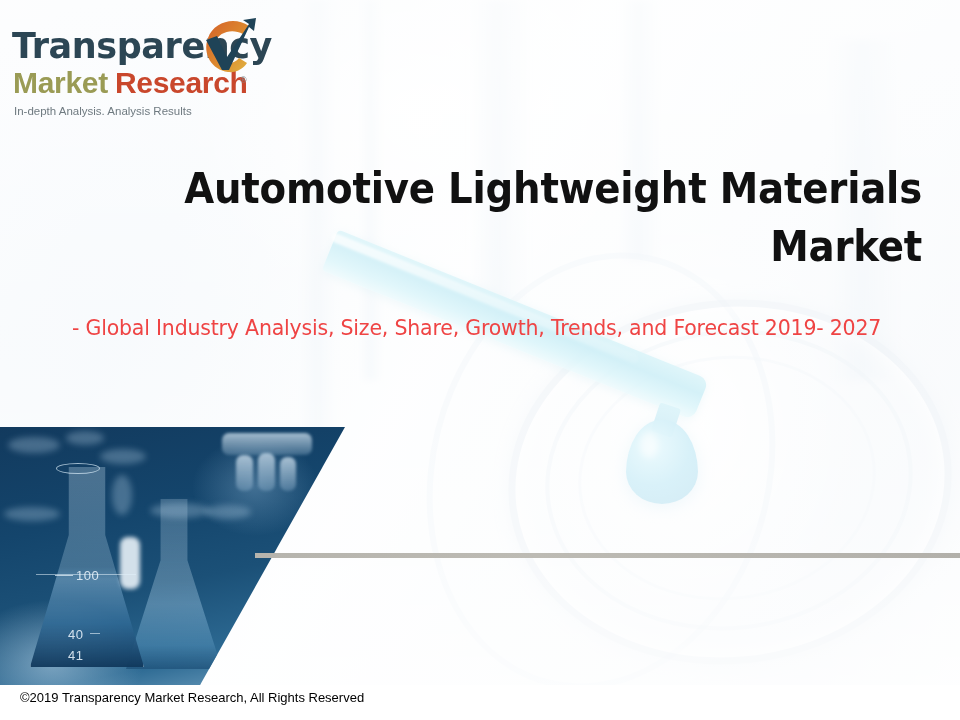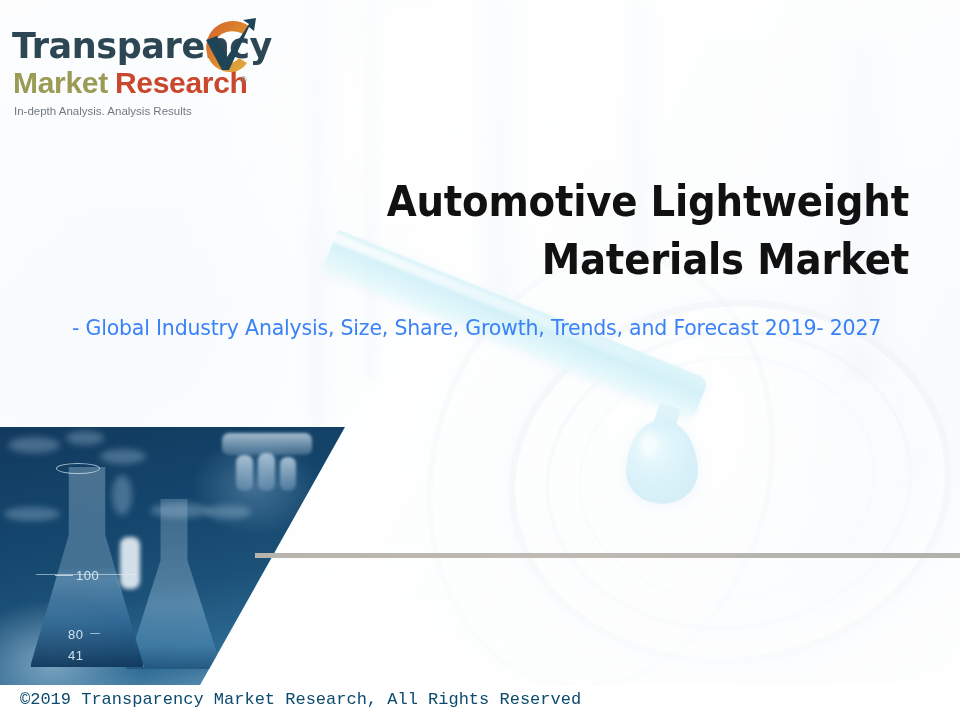--- a/index.html
+++ b/index.html
@@ -276,55 +276,55 @@
   }
 
   
   .title-block {
     position: absolute;
     left: 160px; top: 160px;
     width: 762px;
     text-align: right;
   }
   .title {
-    margin: 13px;
+    margin: 0;
     font-family: "DejaVu Sans", sans-serif;
     font-size: 43px;
     font-weight: 700;
     line-height: 1.34;
     color: #111111;
     letter-spacing: -0.2px;
     font-stretch: condensed;
   }
   .subtitle {
     position: absolute;
     left: 72px; top: 316px;
     width: 868px;
     text-align: left;
     font-family: "DejaVu Sans", sans-serif;
     font-size: 20.5px;
     font-weight: 400;
-    color: #3b82f6;
+    color: #ef4444;
     white-space: nowrap;
     letter-spacing: -0.2px;
   }
 
   
   .footer-band {
     position: absolute;
     left: 0; top: 685px;
     width: 960px; height: 35px;
     background: #ffffff;
   }
   .footer-text {
     position: absolute;
     left: 20px; top: 690px;
-    font-family: Liberation Mono, monospace;
-    font-size: 17px;
-    color: #0c4a6e;
+    font-family: Liberation Sans, sans-serif;
+    font-size: 13px;
+    color: #000000;
     white-space: nowrap;
   }
 </style>
 </head>
 <body>
 
 <div id="slide">
 
   <div class="bg-photo">
     <div class="fold" style="left:300px;top:0;width:36px;height:430px;"></div>
@@ -363,21 +363,21 @@
     <div class="flask-b"></div>
     <div class="lab-glow"></div>
 
     <div class="flask-a"></div>
     <div class="flask-a-rim"></div>
 
     <div class="meniscus" style="left:36px;top:147px;width:100px;"></div>
 
     <div class="tick-line" style="left:55px;top:148px;width:18px;"></div>
     <div class="tick" style="left:76px;top:141px;">100</div>
-    <div class="tick" style="left:68px;top:200px;">80</div>
+    <div class="tick" style="left:68px;top:200px;">40</div>
     <div class="tick" style="left:68px;top:221px;">41</div>
     <div class="tick-line" style="left:90px;top:206px;width:10px;background:rgba(232,243,251,0.6);"></div>
   </div>
 
   <div class="divider"></div>
 
   <div class="logo">
     <div class="logo-word1">Transparency</div>
     <div class="logo-line2">
       <span class="logo-market">Market</span><span style="display:inline-block;width:7px;"></span><span class="logo-research">Research</span>

